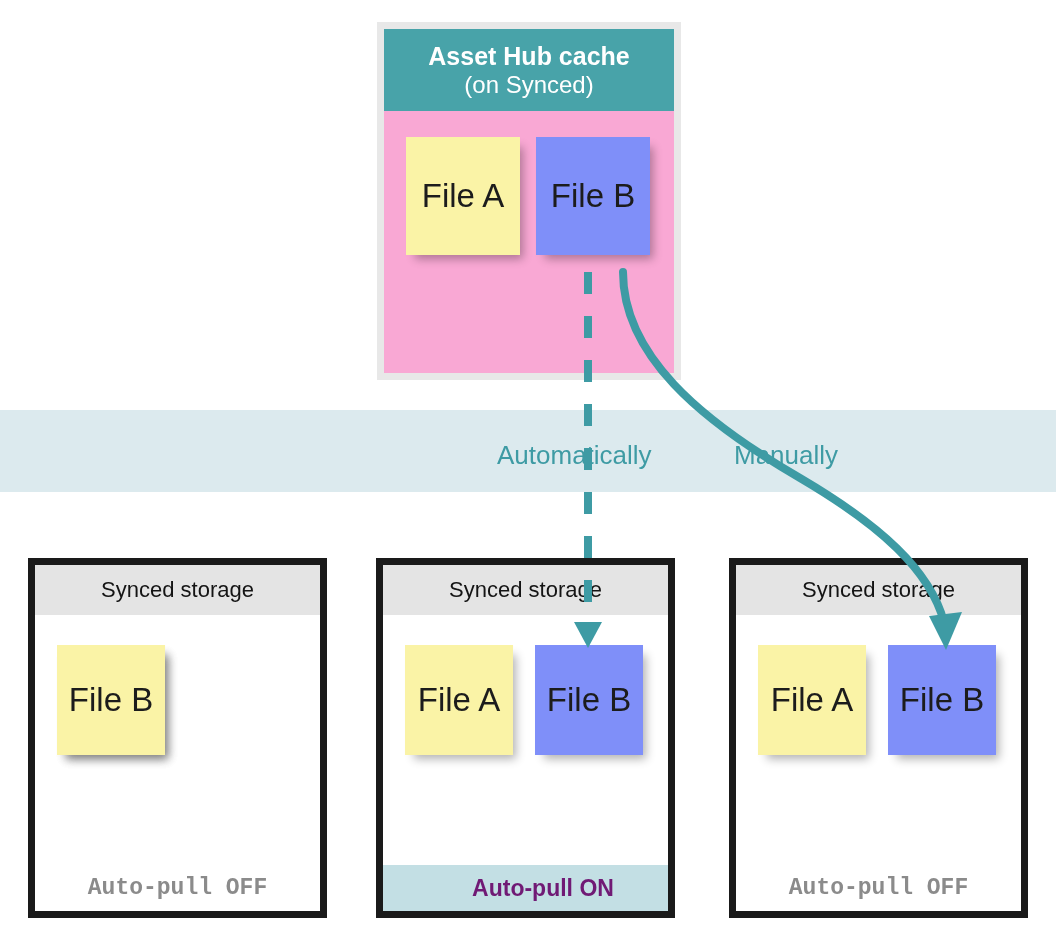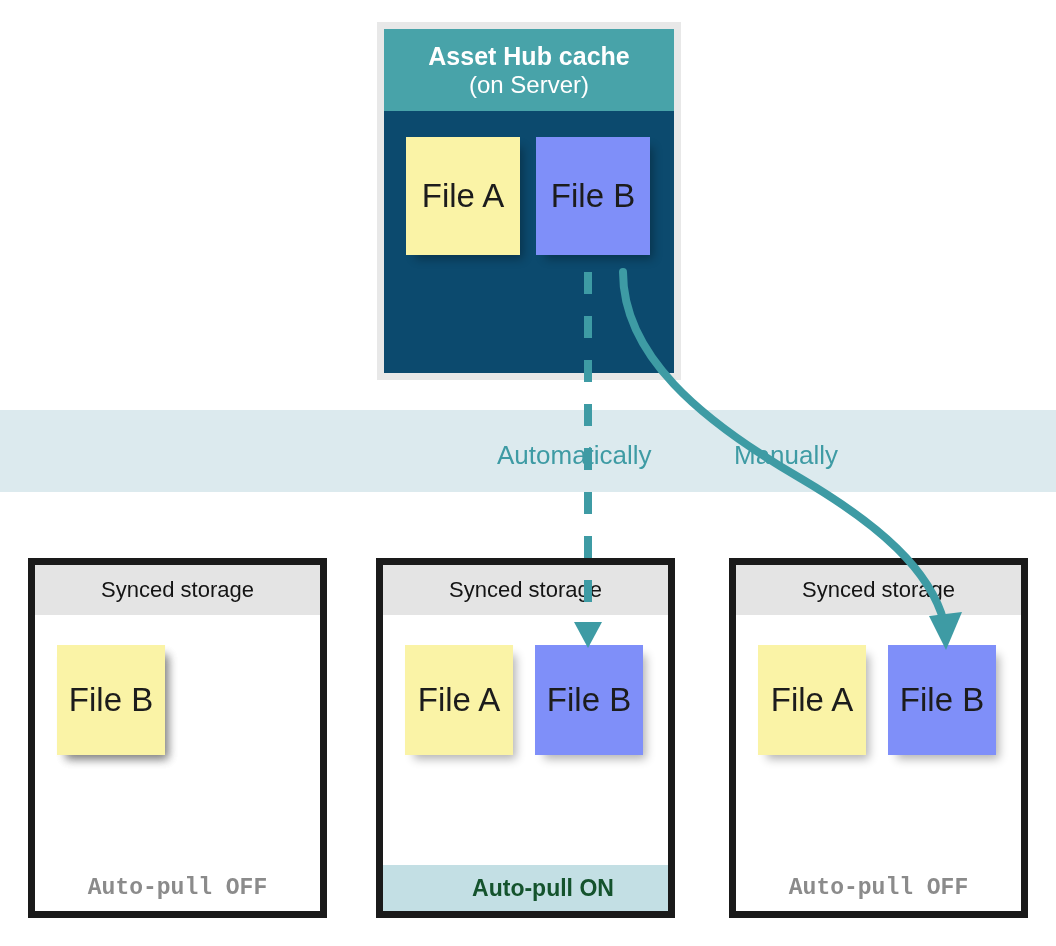--- a/index.html
+++ b/index.html
@@ -24,21 +24,21 @@
     white-space: nowrap;
   }
   .band-label.bold { font-weight: bold; font-size: 26px; left: 276px; }
   .band-label.auto  { font-size: 26px; left: 497px; }
   .band-label.manual{ font-size: 26px; left: 734px; }
 
   
   .cache-box {
     position: absolute; left: 377px; top: 22px;
     width: 304px; height: 358px;
-    background: #0c4a6e;
+    background: #f9a8d4;
     border: 7px solid #e8e8e8;
   }
   .cache-header {
     height: 82px; background: #48a3a9; color: #ffffff;
     display: flex; flex-direction: column;
     align-items: center; justify-content: center;
     line-height: 1.15;
   }
   .cache-title { font-size: 25px; font-weight: bold; }
   .cache-sub   { font-size: 24px; font-weight: normal; }
@@ -80,42 +80,42 @@
   .storage-body .note { width: 108px; height: 110px; top: 30px; }
   .storage-body .note.yellow { left: 22px; }
   .storage-body .note.blue   { left: 152px; }
 
   .storage-footer {
     height: 46px;
     display: flex; align-items: center; justify-content: center;
     font-size: 23px; font-weight: bold;
   }
   .storage-footer.off { background: #ffffff; color: #8b8b8b; font-family: Liberation Mono, monospace; }
-  .storage-footer.on  { background: #c3dfe4; color: #14532d; padding-left: 35px; }
+  .storage-footer.on  { background: #c3dfe4; color: #701a75; padding-left: 35px; }
 
   
   #arrows {
     position: absolute; left: 0; top: 0;
     width: 1056px; height: 946px;
     pointer-events: none;
   }
 </style>
 </head>
 <body>
 
 <div id="stage">
 
   <div class="band"></div>
   <div class="band-label auto">Automatically</div>
   <div class="band-label manual">Manually</div>
 
   <div class="cache-box">
     <div class="cache-header">
       <div class="cache-title">Asset Hub cache</div>
-      <div class="cache-sub">(on Server)</div>
+      <div class="cache-sub">(on Synced)</div>
     </div>
     <div class="cache-body">
       <div class="note yellow">File A</div>
       <div class="note blue">File B</div>
     </div>
   </div>
 
   <div class="storage" id="storage-left">
     <div class="storage-header">Synced storage</div>
     <div class="storage-body">

